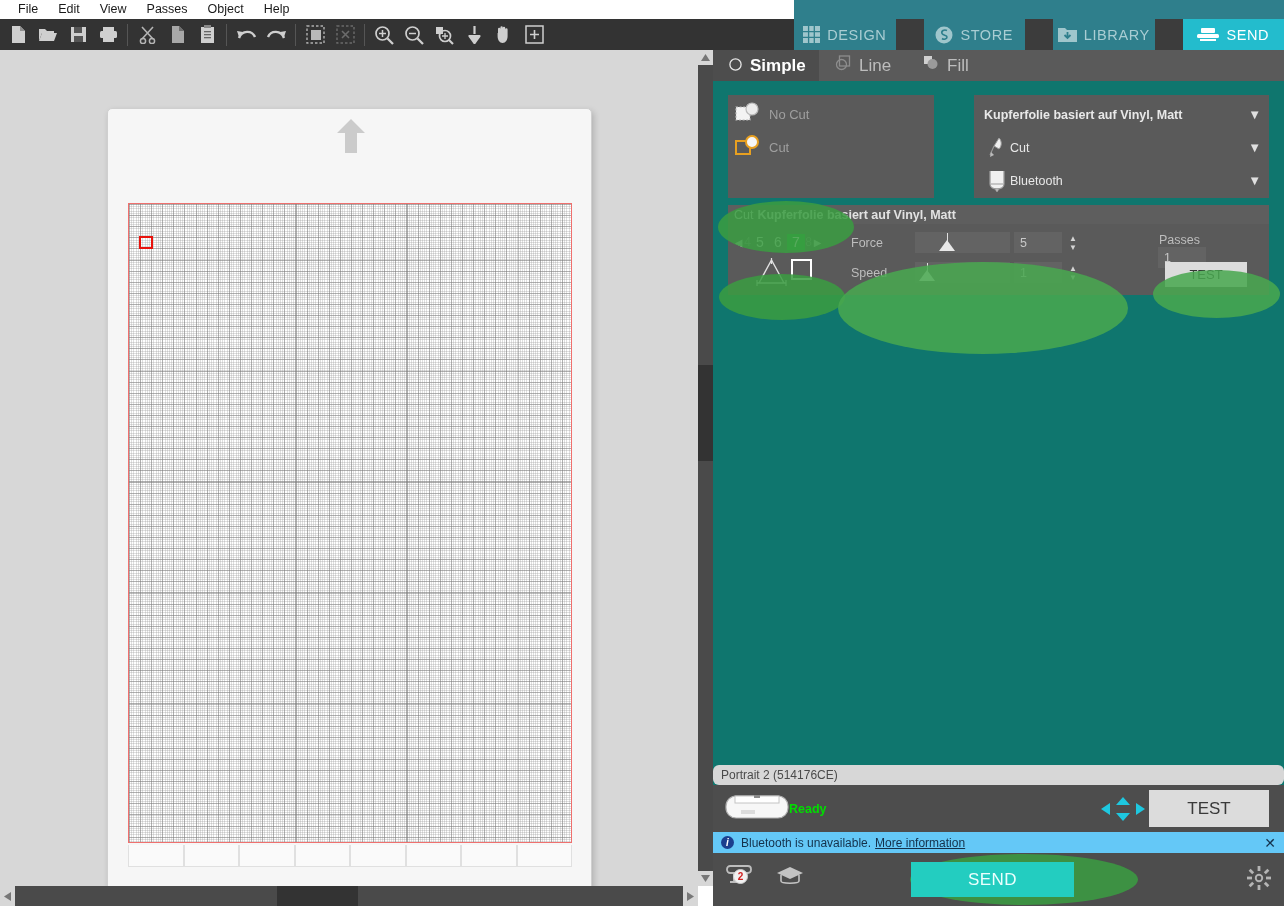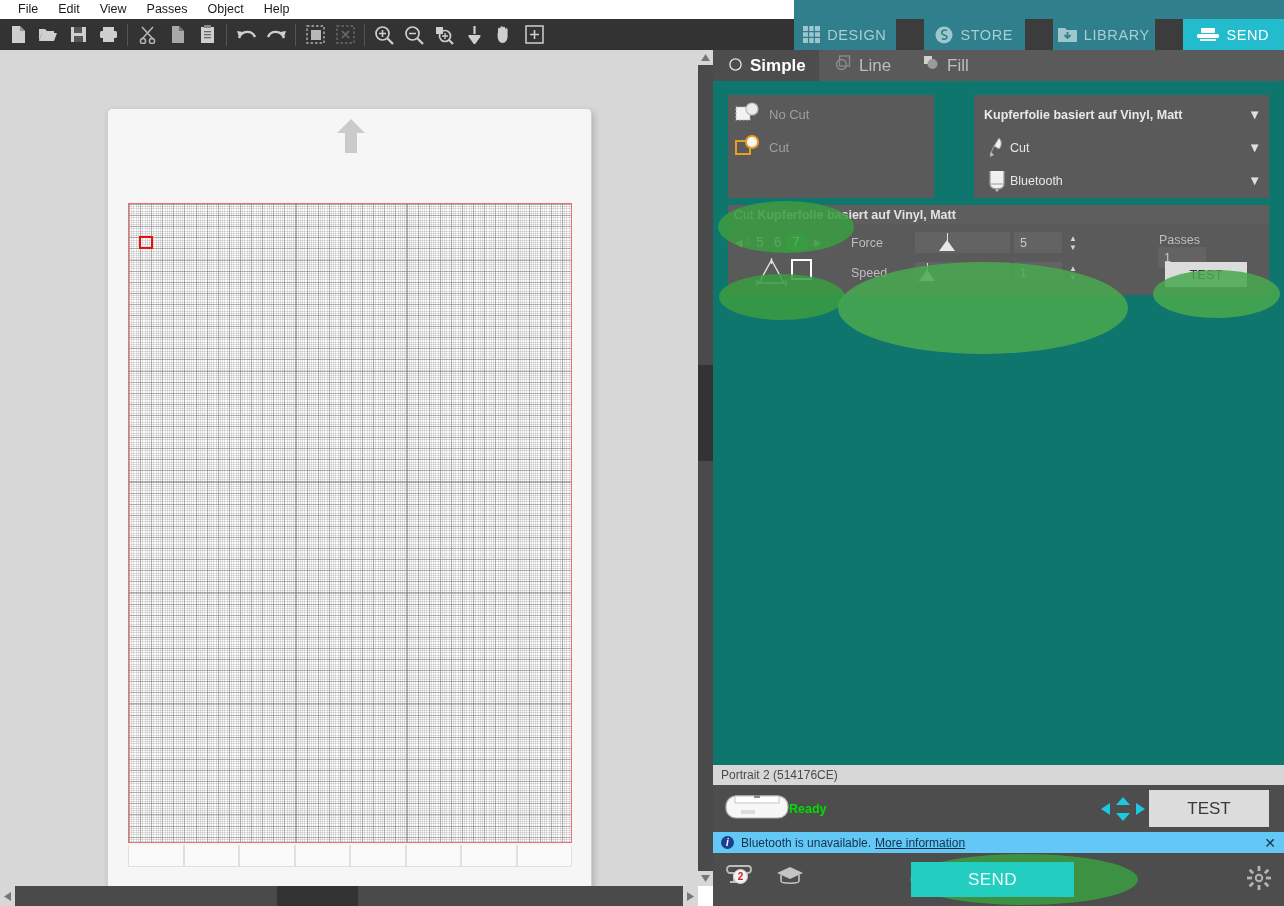--- a/index.html
+++ b/index.html
@@ -197,21 +197,21 @@
   }
 
   
   .oval { position: absolute; border-radius: 50%; background: #3a9c41; opacity: 0.86; pointer-events: none; }
   .oval.light { background: #48a84f; }
 
   
   .devicebar {
     position: absolute; left: 0; top: 715px; width: 571px; height: 20px;
     background: #d7d7d7; display: flex; align-items: center; padding-left: 8px;
-    font-size: 12px; color: #4a4a4a;
+    font-size: 12px; color: #4a4a4a; border-radius: 6px;
   }
   .statusbar {
     position: absolute; left: 0; top: 735px; width: 571px; height: 47px;
     background: #4d4d4d; display: flex; align-items: center;
   }
   .machineicon { margin-left: 12px; }
   .readytxt { font-size: 12.5px; color: #00dd00; font-weight: bold; }
   .dpad { position: absolute; left: 388px; top: 12px; }
   .testbtn {
     position: absolute; left: 436px; top: 5px; width: 120px; height: 37px;

